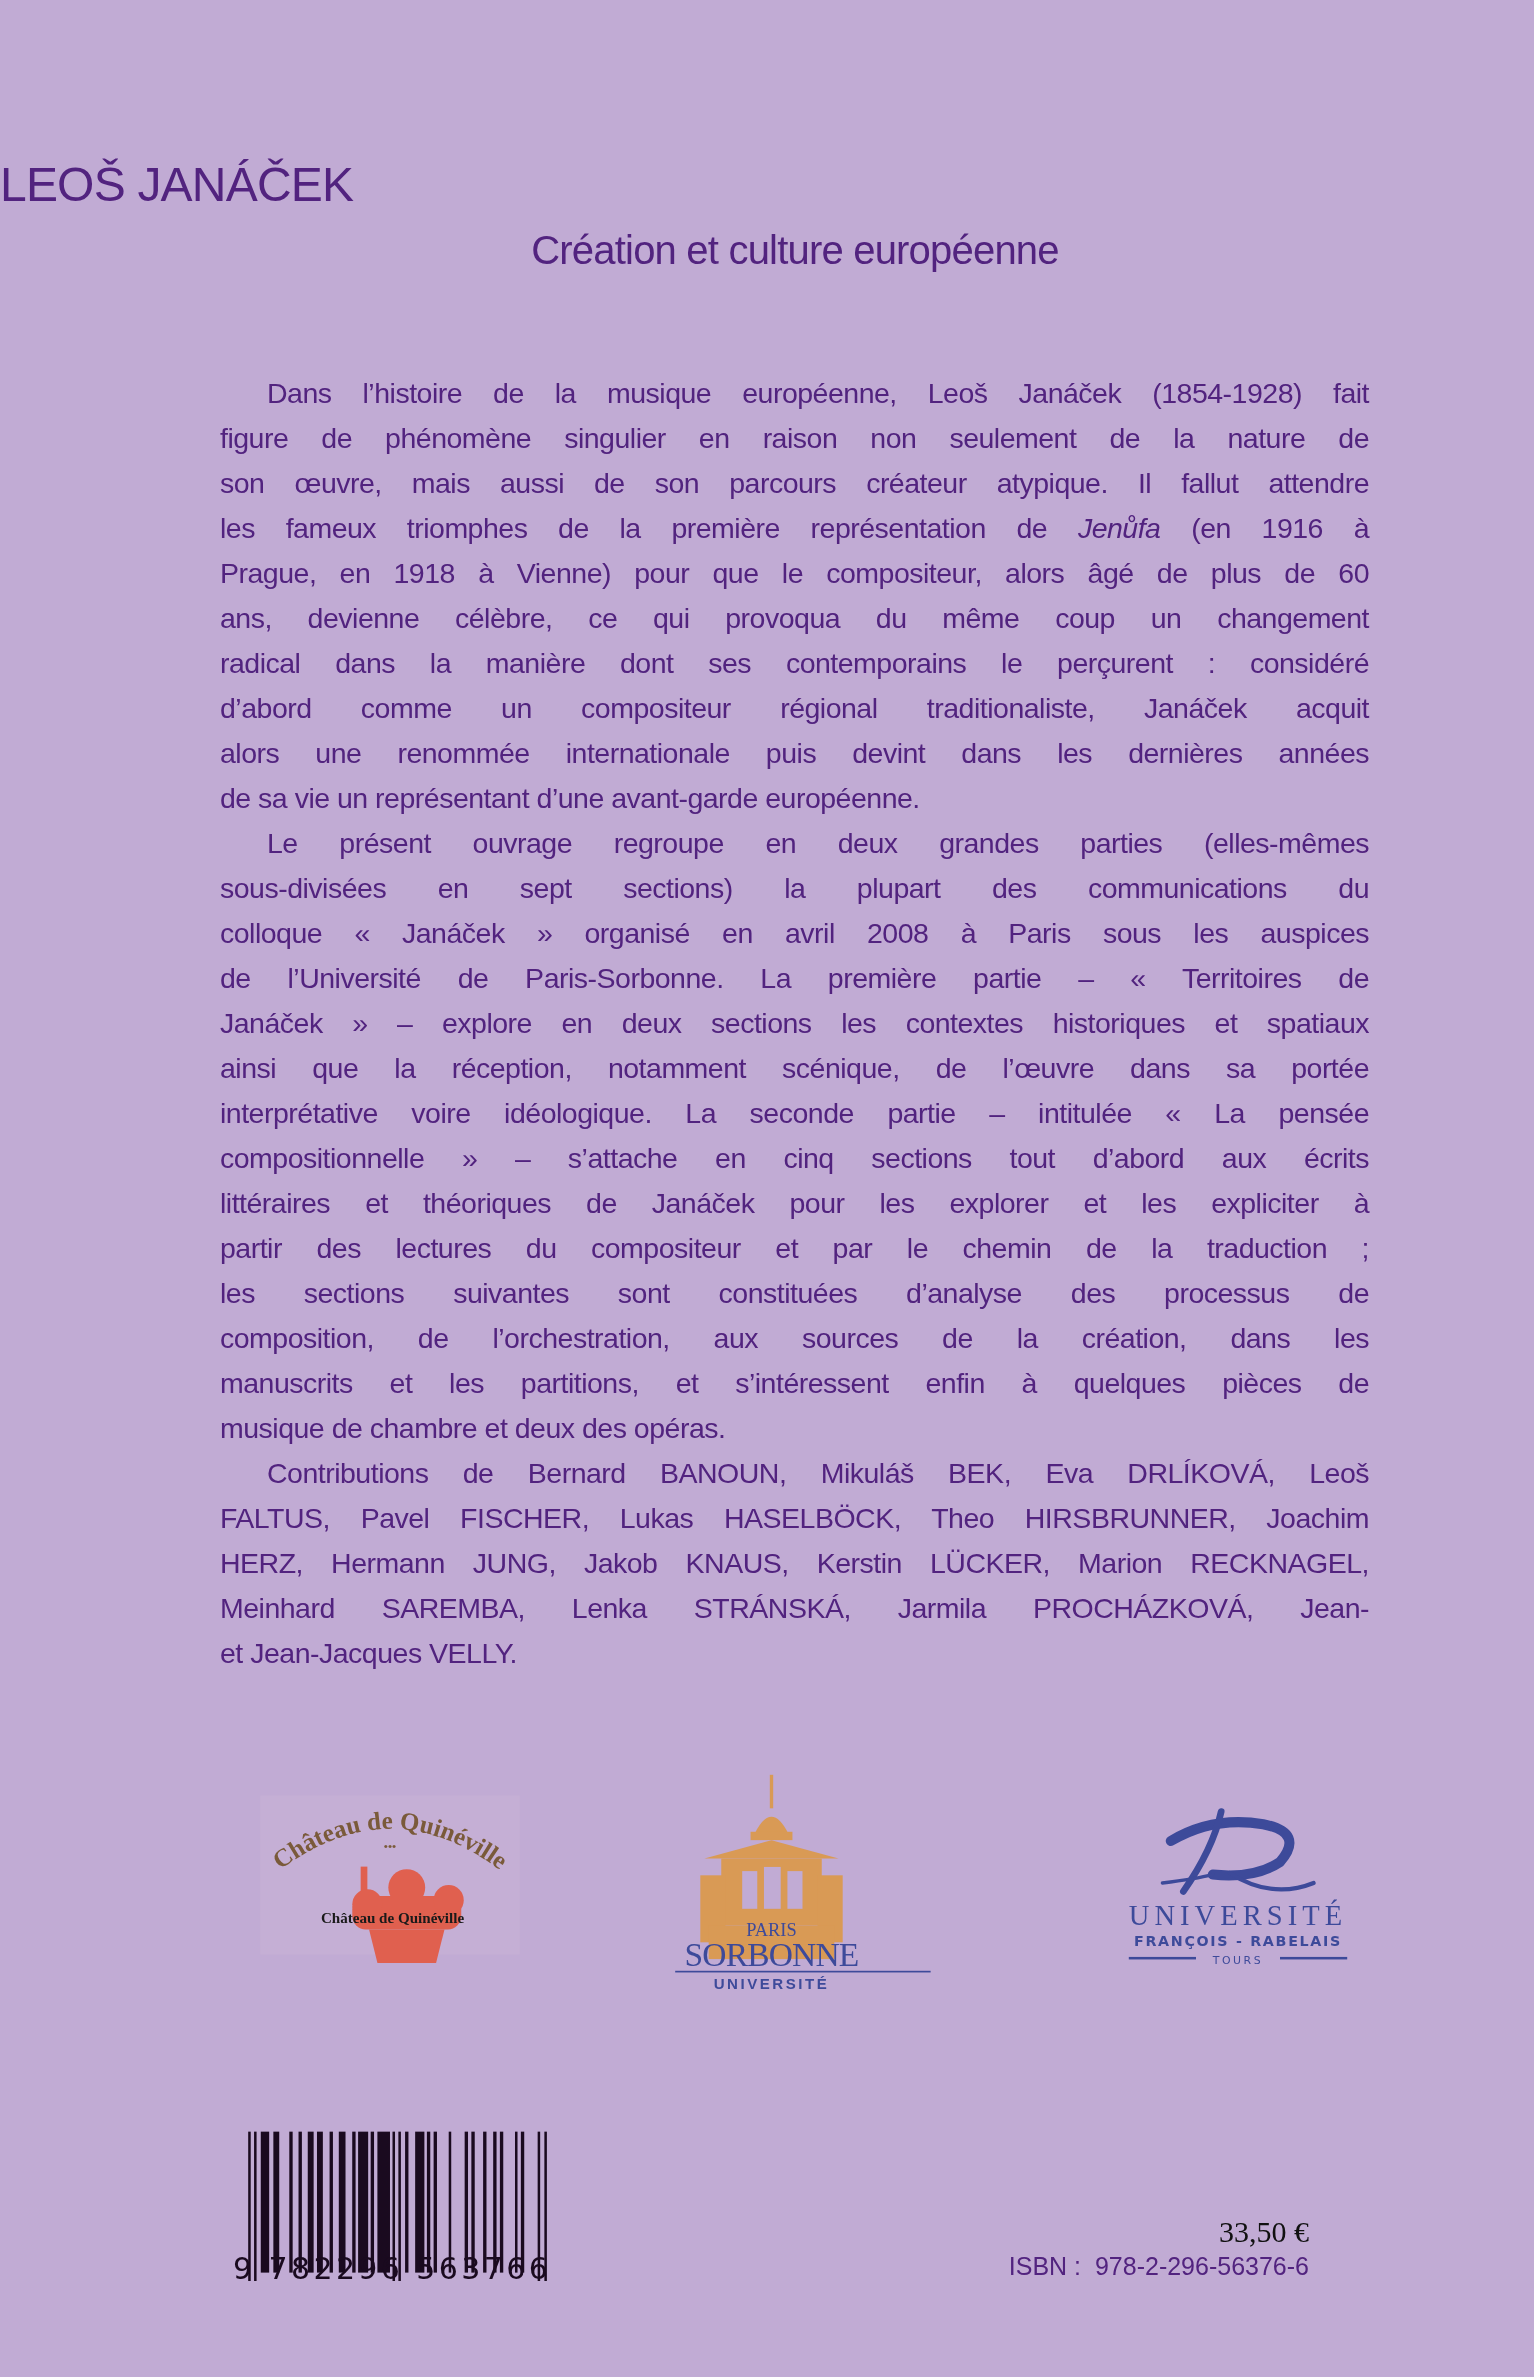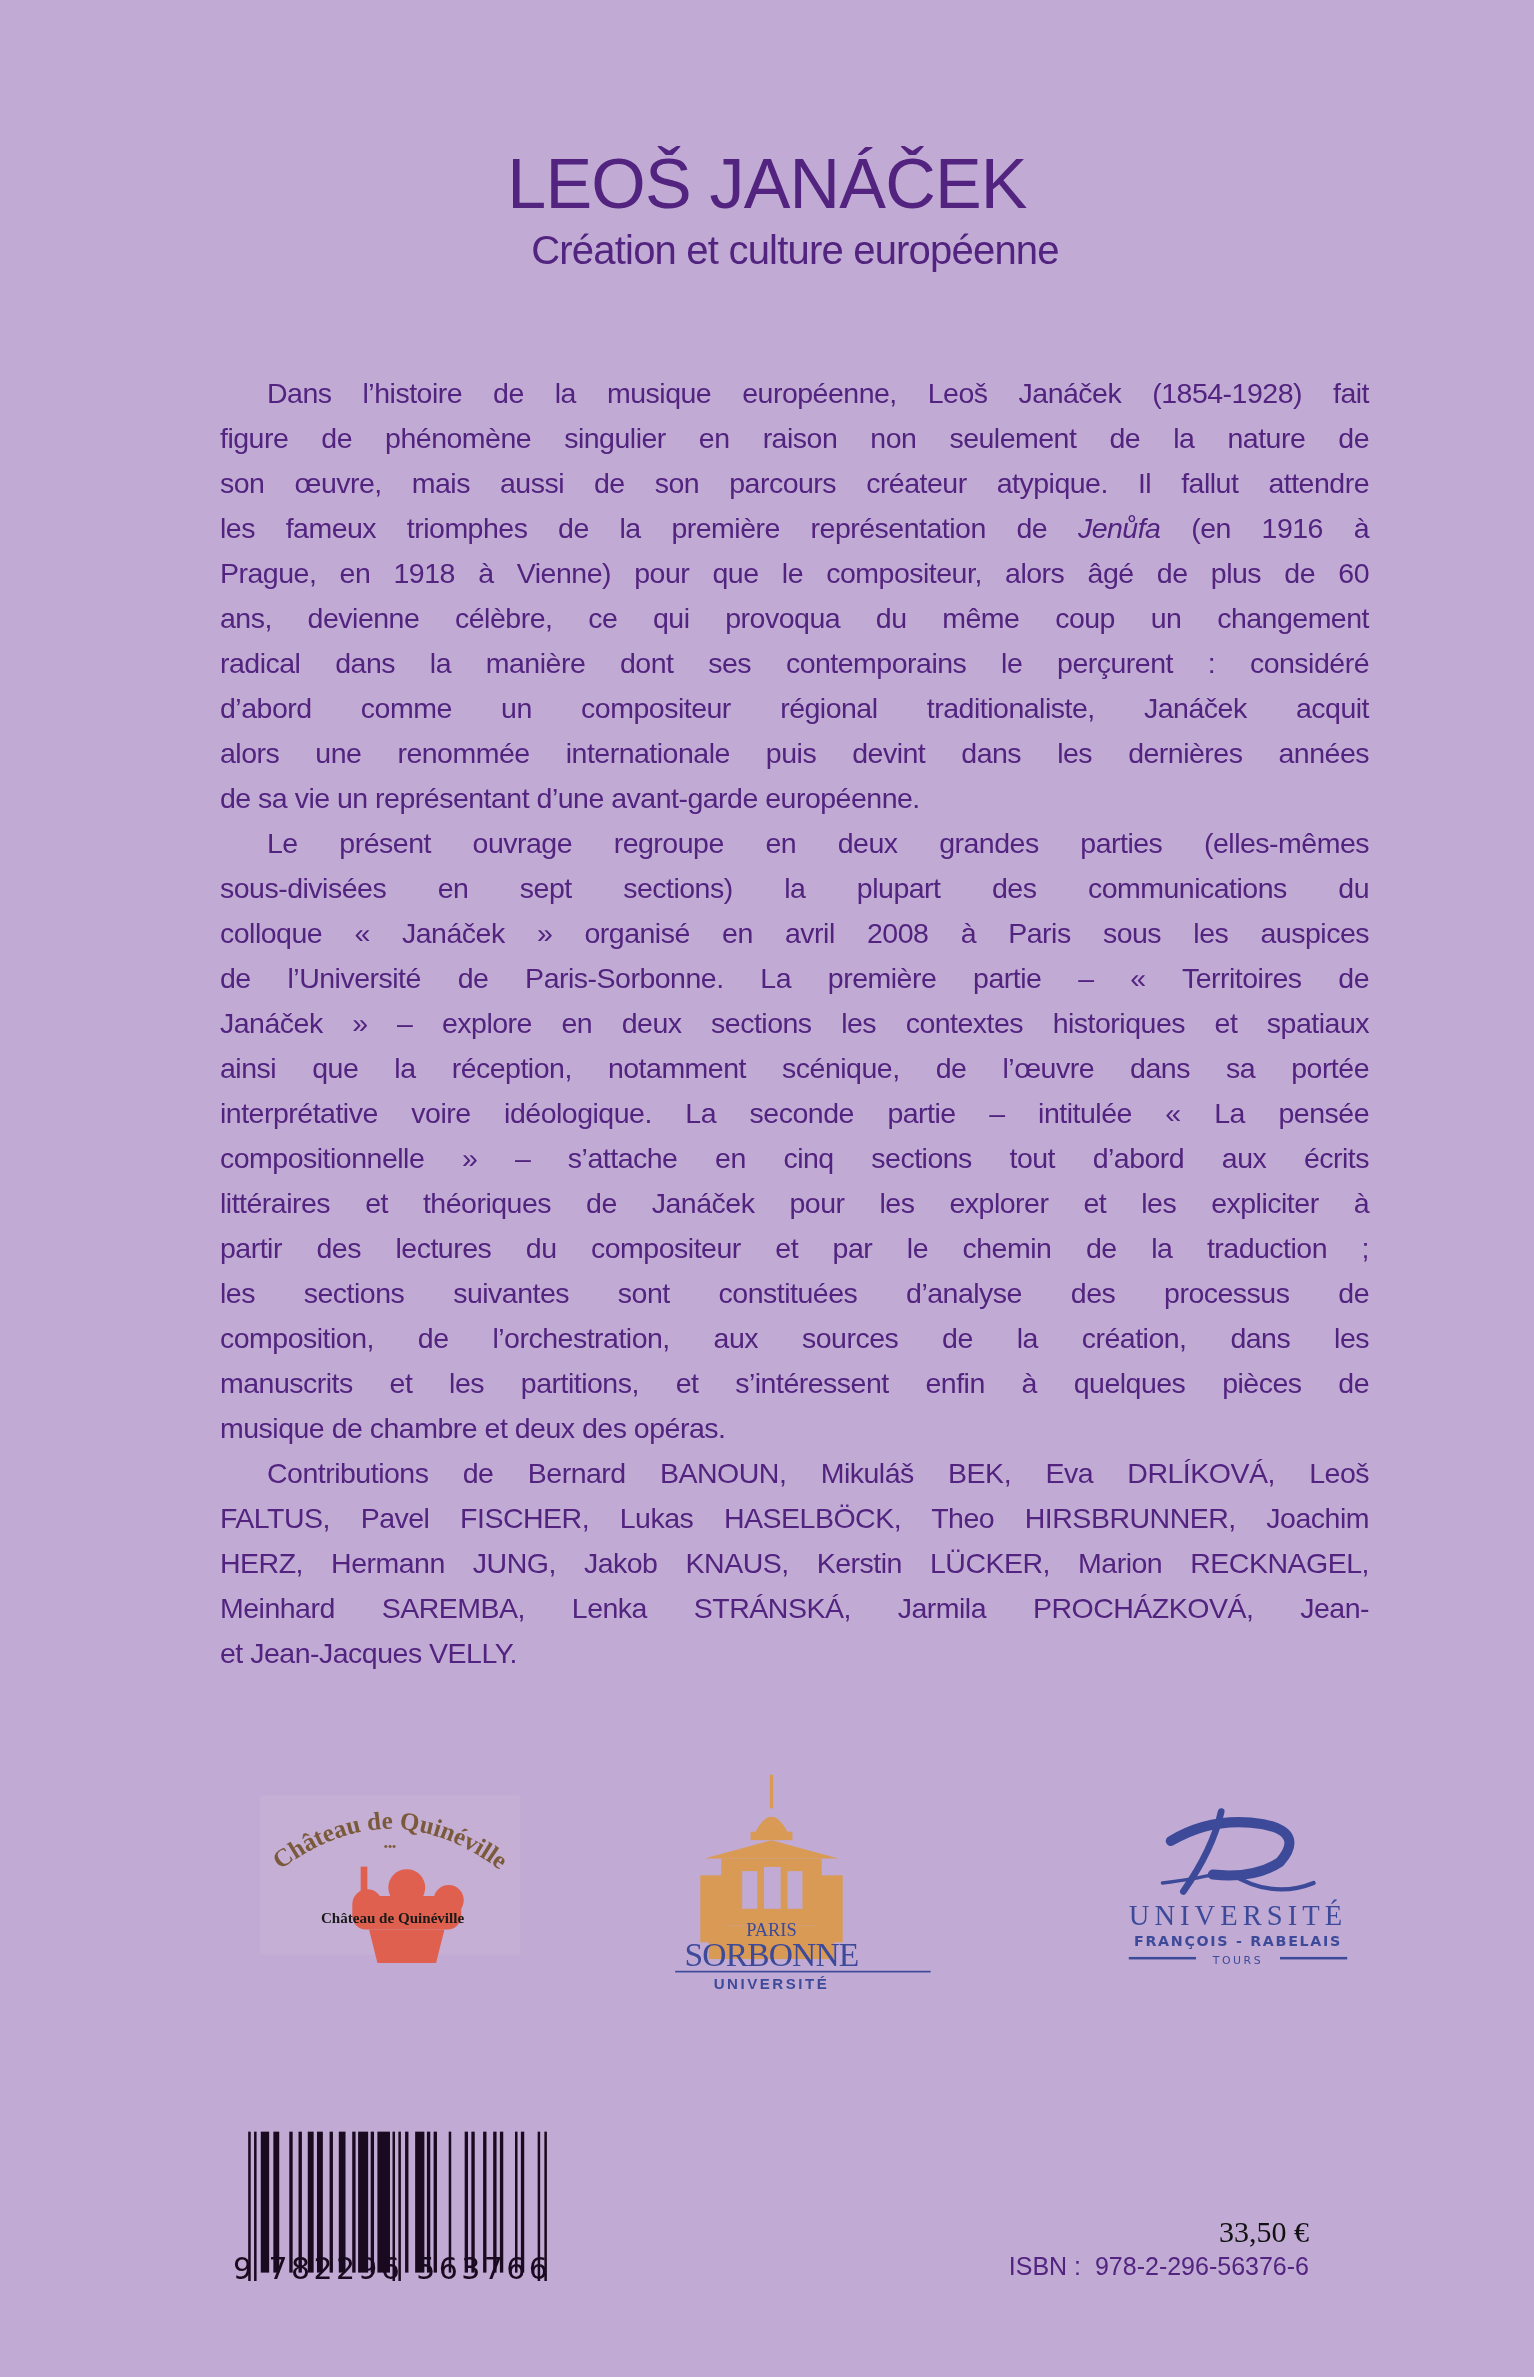--- a/index.html
+++ b/index.html
@@ -5,21 +5,21 @@
   html, body { margin: 0; padding: 0; }
   body {
     width: 1534px; height: 2377px;
     background: #c1abd4;
     position: relative; overflow: hidden;
     font-family: "Liberation Sans", "DejaVu Sans", sans-serif;
     color: #52237f;
   }
   .title {
     position: absolute; left: 0; width: 1534px; top: 144px;
-    text-align: center; font-size: 70px; line-height: 81px;
+    font-size: 48px; line-height: 81px;
     letter-spacing: -0.8px;
   }
   .subtitle {
     position: absolute; left: 0; width: 1534px; top: 225px;
     text-align: center; font-size: 40px; line-height: 50px;
     letter-spacing: -0.8px;
     margin-left: 28px;
   }
   .body-text {
     position: absolute; left: 220px; width: 1149px; top: 371px;

